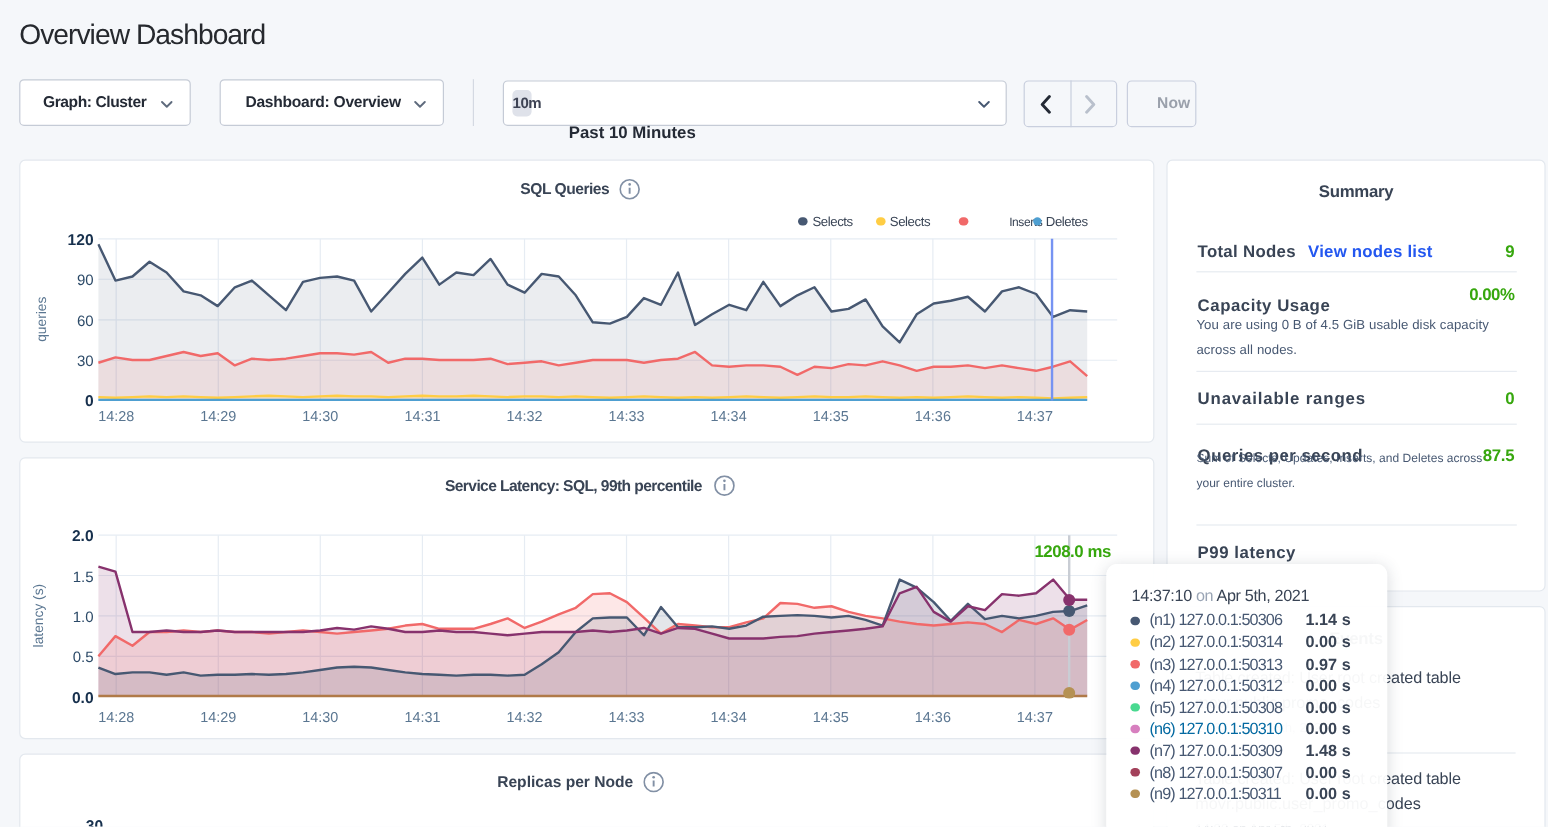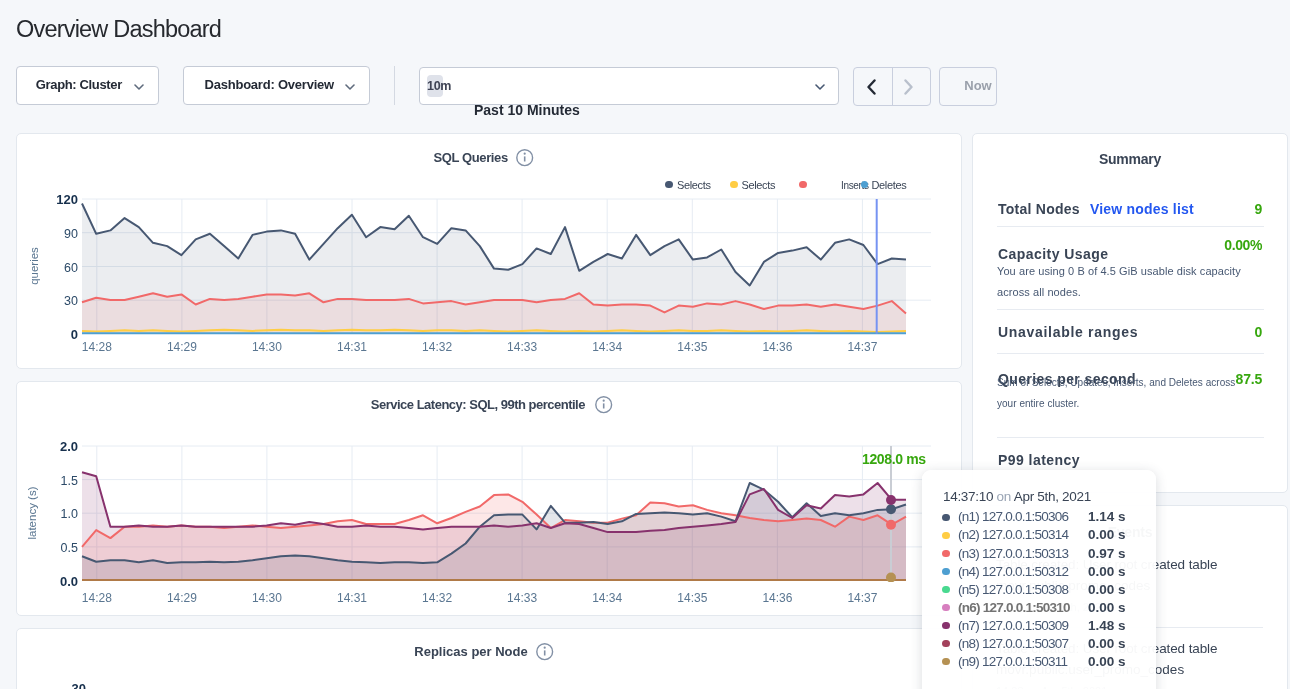--- a/index.html
+++ b/index.html
@@ -198,21 +198,21 @@
 <div style="position:absolute;left:942.4px;top:549.6px;width:7.5px;height:7.5px;border-radius:50%;background:#F16969"></div>
 <div style="position:absolute;left:958px;top:546.5px;font-size:13.5px;line-height:13.5px;color:#475872;letter-spacing:-0.75px;">(n3) 127.0.0.1:50313</div>
 <div style="position:absolute;left:1088px;top:546.5px;font-size:13.5px;line-height:13.5px;color:#394455;font-weight:bold;">0.97 s</div>
 <div style="position:absolute;left:942.4px;top:567.6px;width:7.5px;height:7.5px;border-radius:50%;background:#4E9FD1"></div>
 <div style="position:absolute;left:958px;top:564.5px;font-size:13.5px;line-height:13.5px;color:#475872;letter-spacing:-0.75px;">(n4) 127.0.0.1:50312</div>
 <div style="position:absolute;left:1088px;top:564.5px;font-size:13.5px;line-height:13.5px;color:#394455;font-weight:bold;">0.00 s</div>
 <div style="position:absolute;left:942.4px;top:585.7px;width:7.5px;height:7.5px;border-radius:50%;background:#49D990"></div>
 <div style="position:absolute;left:958px;top:582.6px;font-size:13.5px;line-height:13.5px;color:#475872;letter-spacing:-0.75px;">(n5) 127.0.0.1:50308</div>
 <div style="position:absolute;left:1088px;top:582.6px;font-size:13.5px;line-height:13.5px;color:#394455;font-weight:bold;">0.00 s</div>
 <div style="position:absolute;left:942.4px;top:603.8px;width:7.5px;height:7.5px;border-radius:50%;background:#D77FBF"></div>
-<div style="position:absolute;left:958px;top:600.6px;font-size:13.5px;line-height:13.5px;color:#737373;letter-spacing:-0.75px;font-weight:bold;">(n6) 127.0.0.1:50310</div>
+<div style="position:absolute;left:958px;top:600.6px;font-size:13.5px;line-height:13.5px;color:#0369a1;letter-spacing:-0.75px;">(n6) 127.0.0.1:50310</div>
 <div style="position:absolute;left:1088px;top:600.6px;font-size:13.5px;line-height:13.5px;color:#394455;font-weight:bold;">0.00 s</div>
 <div style="position:absolute;left:942.4px;top:621.8px;width:7.5px;height:7.5px;border-radius:50%;background:#87326D"></div>
 <div style="position:absolute;left:958px;top:618.7px;font-size:13.5px;line-height:13.5px;color:#475872;letter-spacing:-0.75px;">(n7) 127.0.0.1:50309</div>
 <div style="position:absolute;left:1088px;top:618.7px;font-size:13.5px;line-height:13.5px;color:#394455;font-weight:bold;">1.48 s</div>
 <div style="position:absolute;left:942.4px;top:639.9px;width:7.5px;height:7.5px;border-radius:50%;background:#A3415B"></div>
 <div style="position:absolute;left:958px;top:636.8px;font-size:13.5px;line-height:13.5px;color:#475872;letter-spacing:-0.75px;">(n8) 127.0.0.1:50307</div>
 <div style="position:absolute;left:1088px;top:636.8px;font-size:13.5px;line-height:13.5px;color:#394455;font-weight:bold;">0.00 s</div>
 <div style="position:absolute;left:942.4px;top:657.9px;width:7.5px;height:7.5px;border-radius:50%;background:#B59153"></div>
 <div style="position:absolute;left:958px;top:654.8px;font-size:13.5px;line-height:13.5px;color:#475872;letter-spacing:-0.75px;">(n9) 127.0.0.1:50311</div>
 <div style="position:absolute;left:1088px;top:654.8px;font-size:13.5px;line-height:13.5px;color:#394455;font-weight:bold;">0.00 s</div>

